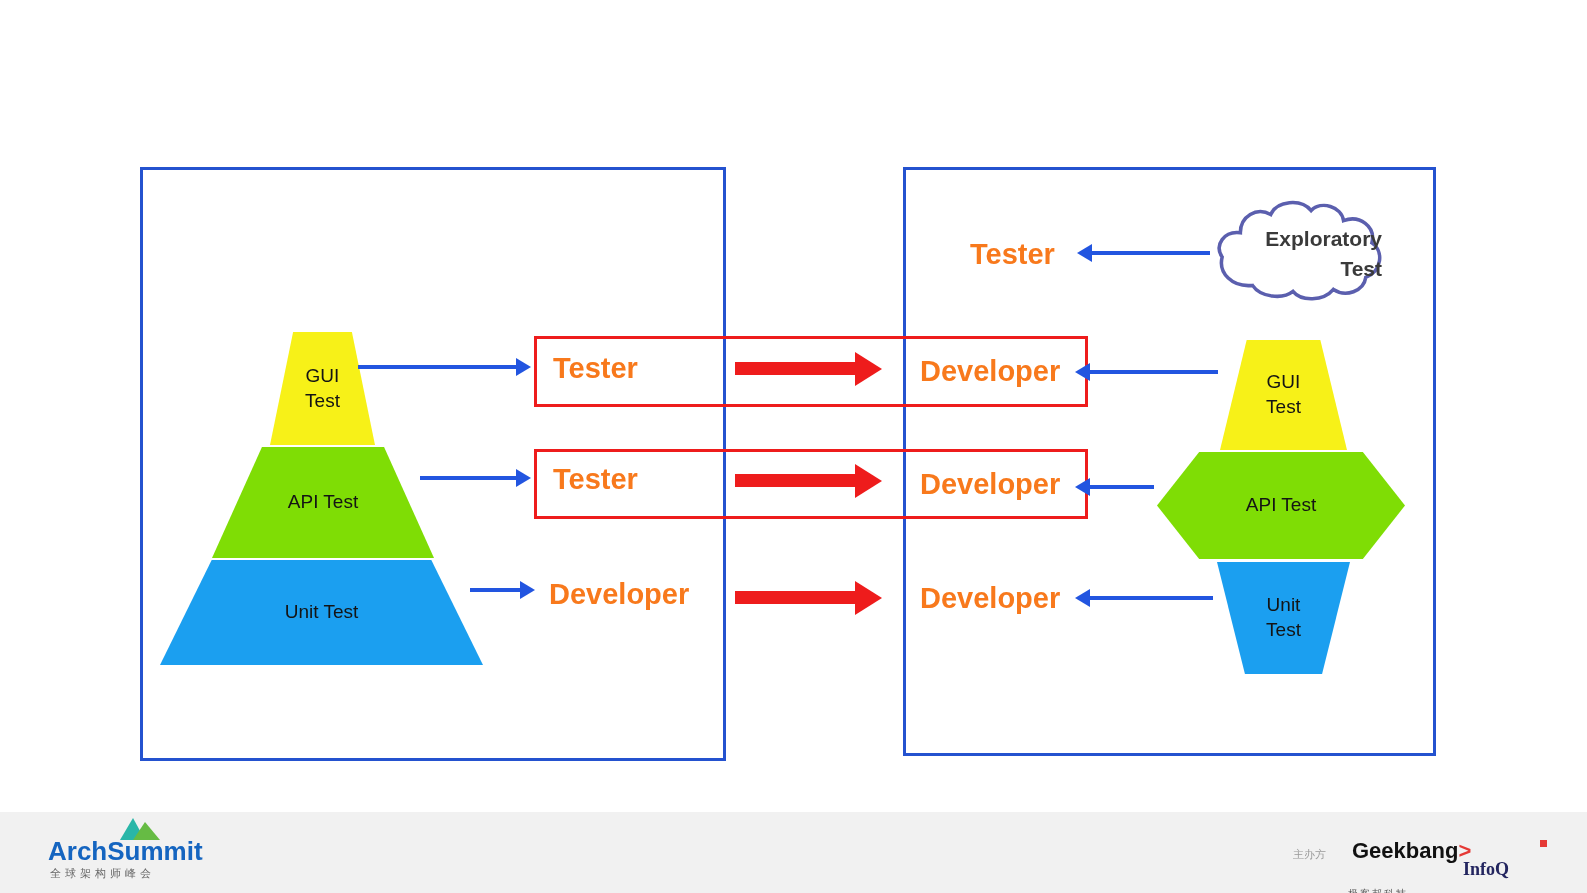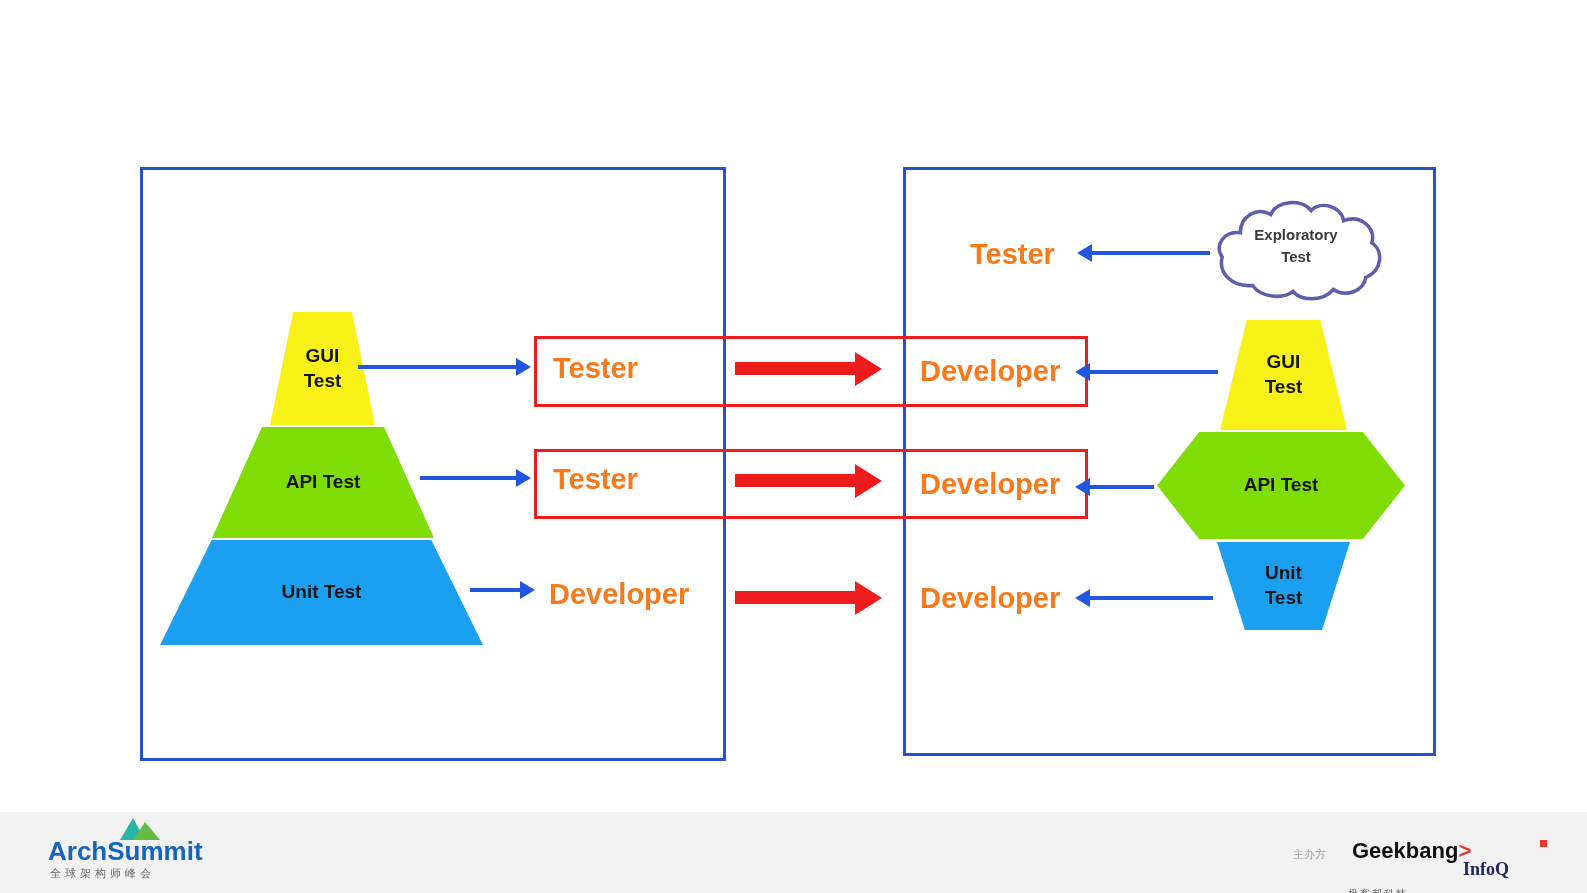--- a/index.html
+++ b/index.html
@@ -8,44 +8,44 @@
     font-family:"Liberation Sans", sans-serif; overflow:hidden;
   }
   .title {
     position:absolute; left:68px; top:50px; font-size:45px; font-weight:600;
     color:var(--title_blue); letter-spacing:0.5px; white-space:nowrap;
   }
   .panel { position:absolute; border:3px solid var(--border_blue); background:transparent; }
   .caption { position:absolute; text-align:center; font-weight:bold; font-size:30px; color:var(--caption_blue); }
   .shape {
     position:absolute; display:flex; align-items:center; justify-content:center;
-    text-align:center; font-weight:bold; font-size:19px; color:#141414;
-    white-space:pre-line; line-height:1.3;
+    text-align:center; font-weight:normal; font-size:19px; color:#141414;
+    white-space:pre-line; line-height:1.3;margin-top:20px;
   }
   .orange { position:absolute; color:var(--orange); font-weight:bold; font-size:29px; white-space:nowrap; }
   .redbox { position:absolute; border:3px solid var(--red); background:transparent; }
   .barrow { position:absolute; height:4px; background:var(--arrow_blue); }
   .barrow::after {
     content:''; position:absolute; right:-15px; top:50%; transform:translateY(-50%);
     border-left:15px solid var(--arrow_blue); border-top:9px solid transparent; border-bottom:9px solid transparent;
   }
   .barrow.left::after {
     right:auto; left:-15px;
     border-left:none; border-right:15px solid var(--arrow_blue);
     border-top:9px solid transparent; border-bottom:9px solid transparent;
   }
   .rarrow { position:absolute; height:13px; background:var(--red); }
   .rarrow::after {
     content:''; position:absolute; right:-27px; top:50%; transform:translateY(-50%);
     border-left:27px solid var(--red); border-top:17px solid transparent; border-bottom:17px solid transparent;
   }
   .cloud-wrap { position:absolute; }
   .cloud-text {
-    position:absolute; left:0; right:0; top:28px; text-align:center;
-    font-weight:bold; font-size:15px; color:#3a3a3a; white-space:pre-line; line-height:1.45;
+    position:absolute; left:0; right:0; top:28px; text-align:right;
+    font-weight:bold; font-size:21px; color:#3a3a3a; white-space:pre-line; line-height:1.45;
   }
   .footer { position:absolute; left:0; top:812px; width:1587px; height:81px; background:var(--footer_bg); }
   .arch-name { position:absolute; left:48px; top:836px; font-weight:bold; font-size:26px; color:var(--arch_blue); }
   .arch-sub { position:absolute; left:50px; top:866px; font-size:11px; color:#666; letter-spacing:4px; }
   .host-label { position:absolute; left:1293px; top:847px; font-size:11px; color:#999; }
   .geek-name { position:absolute; left:1352px; top:838px; font-weight:bold; font-size:22px; color:#111; }
   .geek-mark { color:var(--geek_red); font-weight:bold; }
   .geek-sub { position:absolute; left:1348px; top:863px; font-size:10px; color:#555; letter-spacing:2px;margin-top:24px; }
   .infoq-name { position:absolute; left:1463px; top:859px; font-weight:bold; font-size:18px; color:var(--infoq_navy);font-family:Liberation Serif, serif; }
   .infoq-accent { position:absolute; left:1540px; top:840px; width:7px; height:7px; background:var(--geek_red); }
@@ -99,21 +99,21 @@
     </svg>
     <div class="cloud-text">Exploratory
 Test</div>
   </div>
 
   <div class="shape" style="left:1220px; top:320px; width:127px; height:110px; background:var(--yellow);
        clip-path:polygon(21% 0, 79% 0, 100% 100%, 0 100%);">GUI
 Test</div>
   <div class="shape" style="left:1157px; top:432px; width:248px; height:107px; background:var(--green);
        clip-path:polygon(0% 50%, 17% 0%, 83% 0%, 100% 50%, 83% 100%, 17% 100%);">API Test</div>
-  <div class="shape" style="left:1217px; top:542px; width:133px; height:88px; background:var(--unit_blue);
+  <div class="shape" style="left:1217px; top:542px; width:133px; height:112px; background:var(--unit_blue);
        clip-path:polygon(0 0, 100% 0, 79% 100%, 21% 100%);">Unit
 Test</div>
 
   <div class="barrow left" style="left:1090px; top:370px; width:128px;"></div>
   <div class="barrow left" style="left:1090px; top:485px; width:64px;"></div>
   <div class="barrow left" style="left:1090px; top:596px; width:123px;"></div>
 
   <div class="footer"></div>
 
   <svg style="position:absolute; left:116px; top:814px;" width="46" height="26" viewBox="0 0 46 26">

